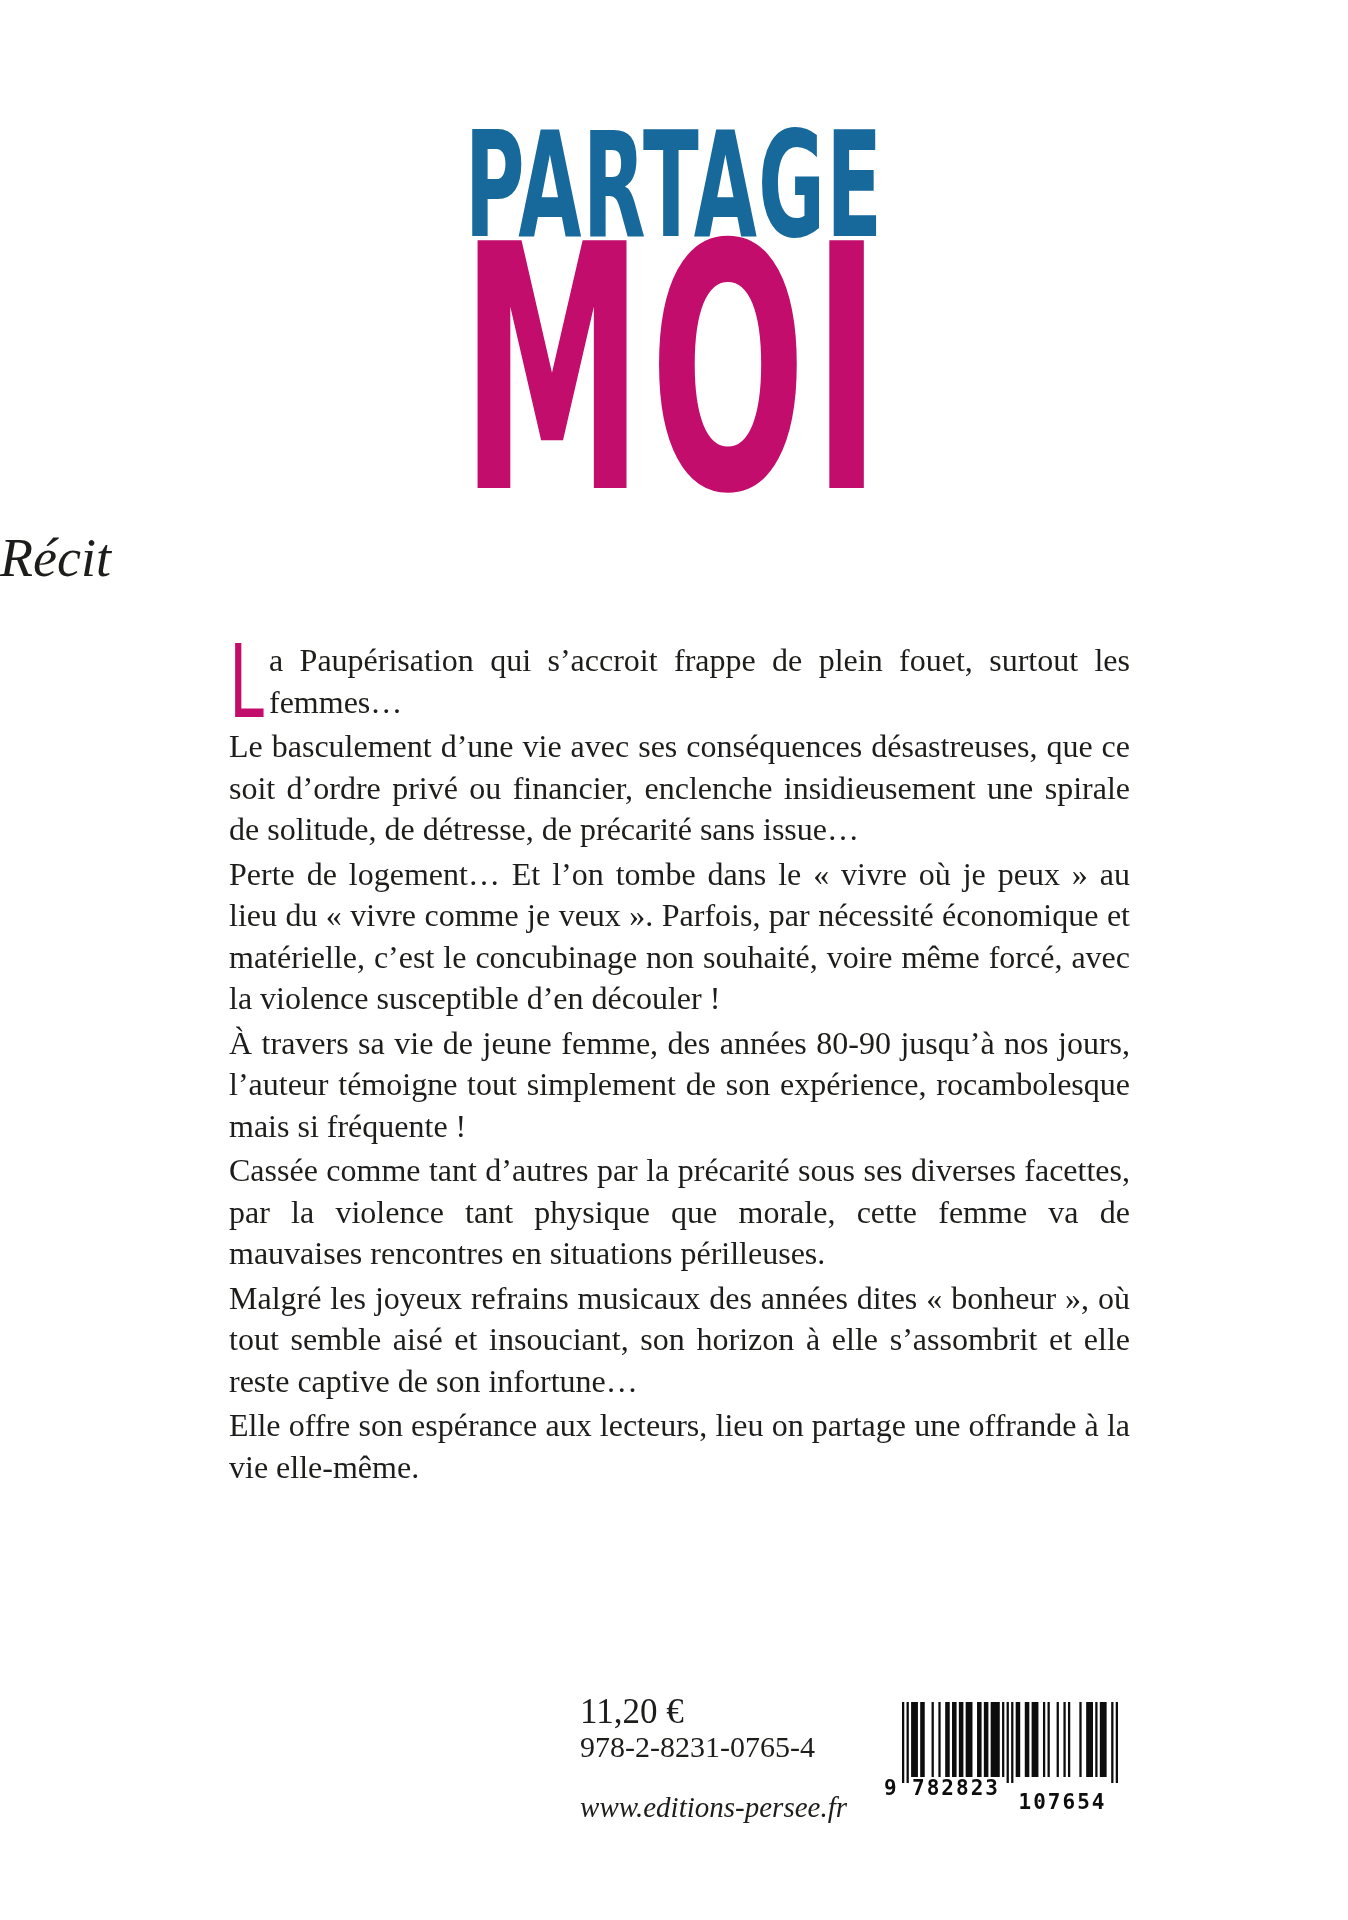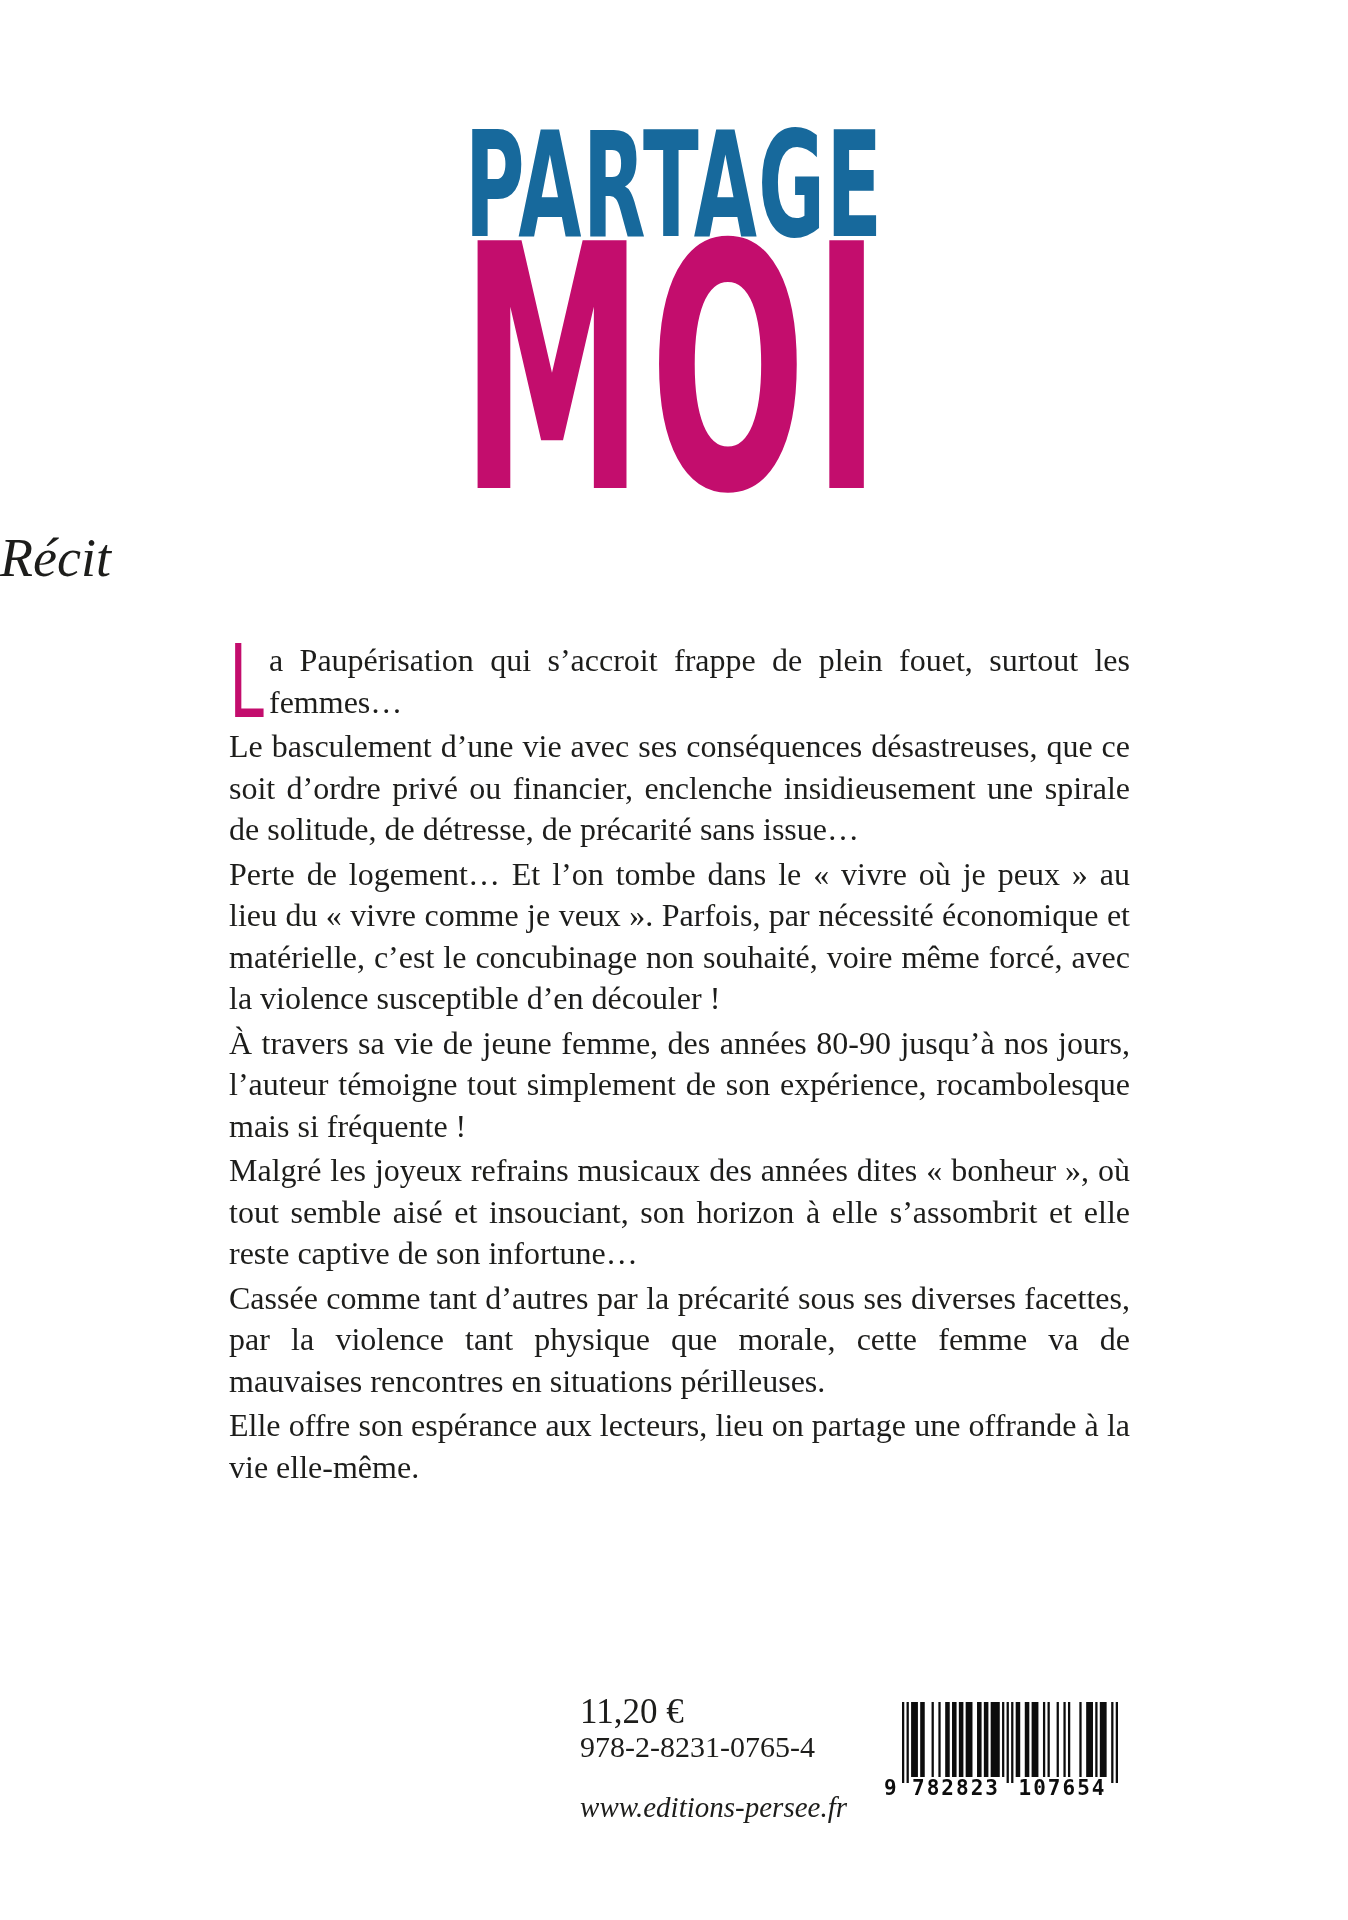--- a/index.html
+++ b/index.html
@@ -26,38 +26,38 @@
   .price{font-size:35px;line-height:36px;}
   .isbn{font-size:30px;line-height:33px;}
   .website{font-size:29px;line-height:31px;font-style:italic;margin-top:29px;}
   .barcode{position:absolute;left:884px;top:1702px;width:240px;height:100px;}
   .barcode svg{position:absolute;left:18px;top:0;width:216px;height:81px;}
   .barcode svg rect{fill:#0d0d0d;}
   .bc-digit{position:absolute;top:76px;font-family:"DejaVu Sans Mono",monospace;
             font-weight:bold;font-size:21px;line-height:1;color:#0d0d0d;}
   .bc-9{left:0;}
   .bc-g1{left:24px;width:96px;text-align:center;letter-spacing:2px;}
-  .bc-g2{left:130px;width:97px;text-align:center;letter-spacing:2px;}
+  .bc-g2{left:130px;width:97px;text-align:center;letter-spacing:2px;margin-top:14px;}
 </style>
 </head>
 <body>
 
 <div class="page">
 
   <div class="title-line title-partage" style="color: rgb(23, 105, 156);">PARTAGE</div>
   <div class="title-line title-moi" style="color: rgb(195, 13, 109);">MOI</div>
   <div class="subtitle">Récit</div>
 
   <div class="synopsis" style="color: rgb(29, 29, 27);">
       <p><span class="dropcap" style="color: rgb(195, 13, 109);">L</span>a Paupérisation qui s’accroit frappe de plein fouet, surtout les femmes…</p>
       <p>Le basculement d’une vie avec ses conséquences désastreuses, que ce soit d’ordre privé ou financier, enclenche insidieusement une spirale de solitude, de détresse, de précarité sans issue…</p>
       <p>Perte de logement… Et l’on tombe dans le « vivre où je peux » au lieu du « vivre comme je veux ». Parfois, par nécessité économique et matérielle, c’est le concubinage non souhaité, voire même forcé, avec la violence susceptible d’en découler !</p>
       <p>À travers sa vie de jeune femme, des années 80-90 jusqu’à nos jours, l’auteur témoigne tout simplement de son expérience, rocambolesque mais si fréquente !</p>
+      <p>Cassée comme tant d’autres par la précarité sous ses diverses facettes, par la violence tant physique que morale, cette femme va de mauvaises rencontres en situations périlleuses.</p>
       <p>Malgré les joyeux refrains musicaux des années dites « bonheur », où tout semble aisé et insouciant, son horizon à elle s’assombrit et elle reste captive de son infortune…</p>
-      <p>Cassée comme tant d’autres par la précarité sous ses diverses facettes, par la violence tant physique que morale, cette femme va de mauvaises rencontres en situations périlleuses.</p>
       <p>Elle offre son espérance aux lecteurs, lieu on partage une offrande à la vie elle-même.</p>
     </div>
 
   <div class="pricing">
     <div class="price">11,20 €</div>
     <div class="isbn">978-2-8231-0765-4</div>
     <div class="website">www.editions-persee.fr</div>
   </div>
 
   <div class="barcode">

